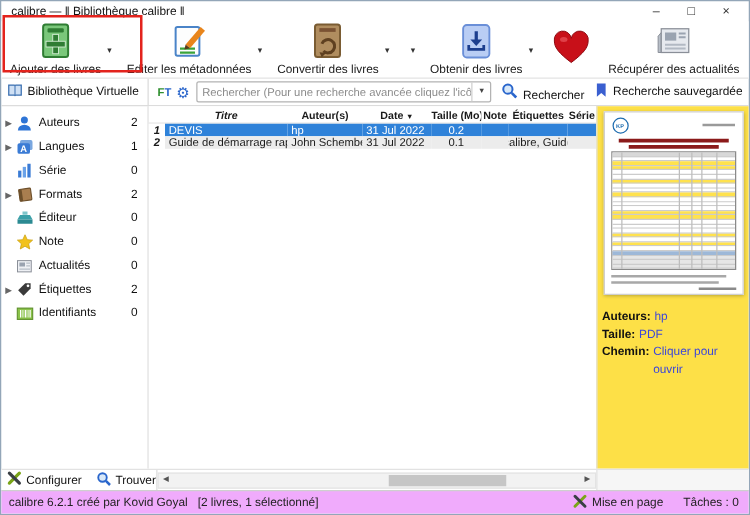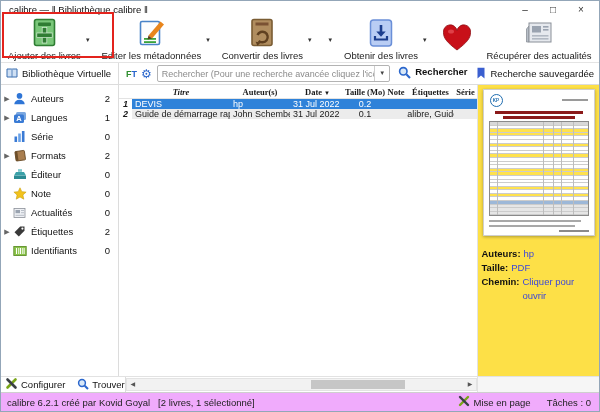--- a/index.html
+++ b/index.html
@@ -26,33 +26,33 @@
 
   
   .searchrow { flex:0 0 22px; display:flex; align-items:center; border-bottom:1px solid #dcdcdc; }
   .vlib { flex:0 0 118px; height:100%; display:flex; align-items:center; gap:4px; padding-left:5px; font-size:9.5px; color:#111; border-right:1px solid #dcdcdc; }
   .ft-btn { font-size:9px; font-weight:bold; margin:0 4px 0 7px; letter-spacing:0; }
   .ft-f { color:#2f8f2f; } .ft-t { color:#2a66cc; }
   .gear-btn { color:#2a66cc; font-size:12px; line-height:12px; margin-right:5px; }
   .search-input { flex:1; height:17px; border:1px solid #b3b3b3; border-radius:2px; display:flex; align-items:center; background:#fff; min-width:0; }
   .search-placeholder { flex:1; font-size:9px; color:#8b8b8b; padding-left:4px; white-space:nowrap; overflow:hidden; }
   .combo-arrow { flex:0 0 15px; border-left:1px solid #cfcfcf; font-size:6px; color:#444; text-align:center; align-self:stretch; line-height:15px; }
-  .search-btn { display:flex; align-items:flex-start; gap:4px; font-size:9.5px; color:#111; margin:0 9px 0 8px; white-space:nowrap;font-weight:bold; }
+  .search-btn { display:flex; align-items:flex-end; gap:4px; font-size:9.5px; color:#111; margin:0 9px 0 8px; white-space:nowrap; }
   .saved-search { display:flex; align-items:center; gap:4px; font-size:9.5px; color:#111; margin-right:5px; white-space:nowrap; }
 
   
   .main { flex:1 1 auto; display:flex; min-height:0; }
   .sidebar { flex:0 0 118px; border-right:1px solid #dcdcdc; padding-top:4px; display:flex; flex-direction:column; }
   .side-item { height:19px; display:flex; align-items:center; font-size:9.5px; color:#111; padding:0 8px 0 2px; }
   .side-arrow { width:8px; font-size:7px; color:#666; text-align:center; }
   .side-icon { width:17px; display:flex; justify-content:center; margin-right:3px; }
   .side-count { margin-left:auto; }
 
   .table-area { flex:1 1 auto; display:flex; flex-direction:column; min-width:0; background:#fff; }
-  .t-header { display:flex; flex:0 0 14px; align-items:center; font-size:8.5px; font-weight:bold; color:#1a1a1a; border-bottom:1px solid #e3e3e3;font-family:Liberation Serif, serif; }
+  .t-header { display:flex; flex:0 0 14px; align-items:center; font-size:8.5px; font-weight:bold; color:#1a1a1a; border-bottom:1px solid #e3e3e3; }
   .t-hcell { text-align:center; white-space:nowrap; overflow:hidden; }
   .t-hcell.titre { font-style:italic; }
   .sort-arrow { font-size:6px; margin-left:2px; }
   .t-row { display:flex; flex:0 0 15px; align-items:stretch; font-size:9px; color:#1a1a1a; }
   .t-cell { display:flex; align-items:center; white-space:nowrap; overflow:hidden; }
   .t-cell.num { font-style:italic; font-weight:bold; justify-content:center; background:#fff; }
   .t-cell.left { padding-left:3px; }
   .t-cell.center { justify-content:center; }
   .t-row.selected .t-cell:not(.num) { background:#2f82d9; color:#fff; }
   .t-row.alt .t-cell:not(.num) { background:#ececec; }

